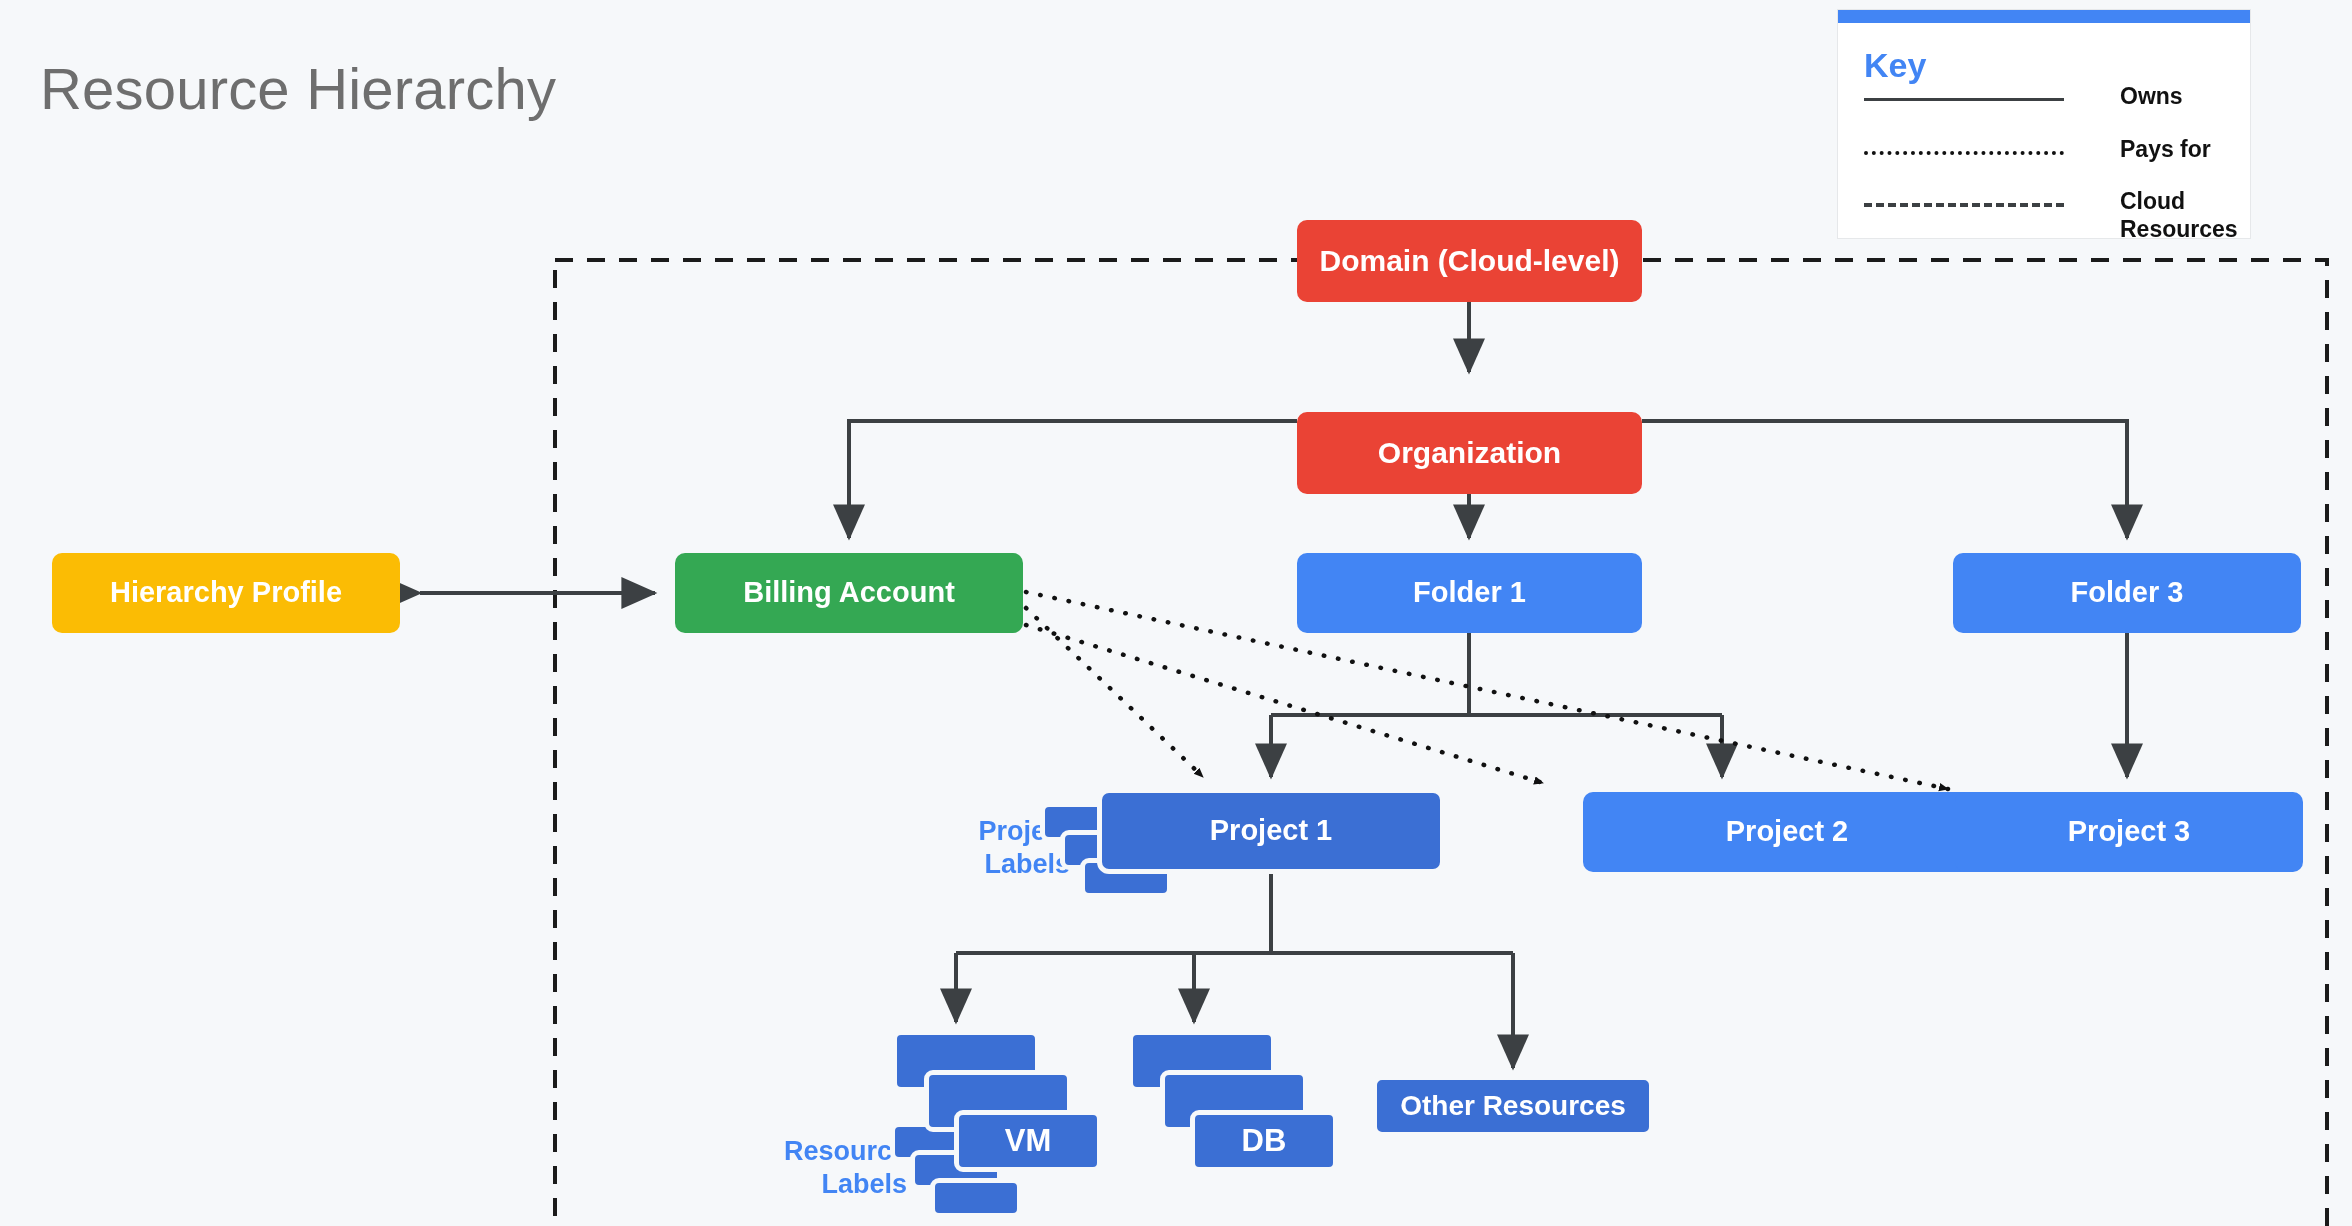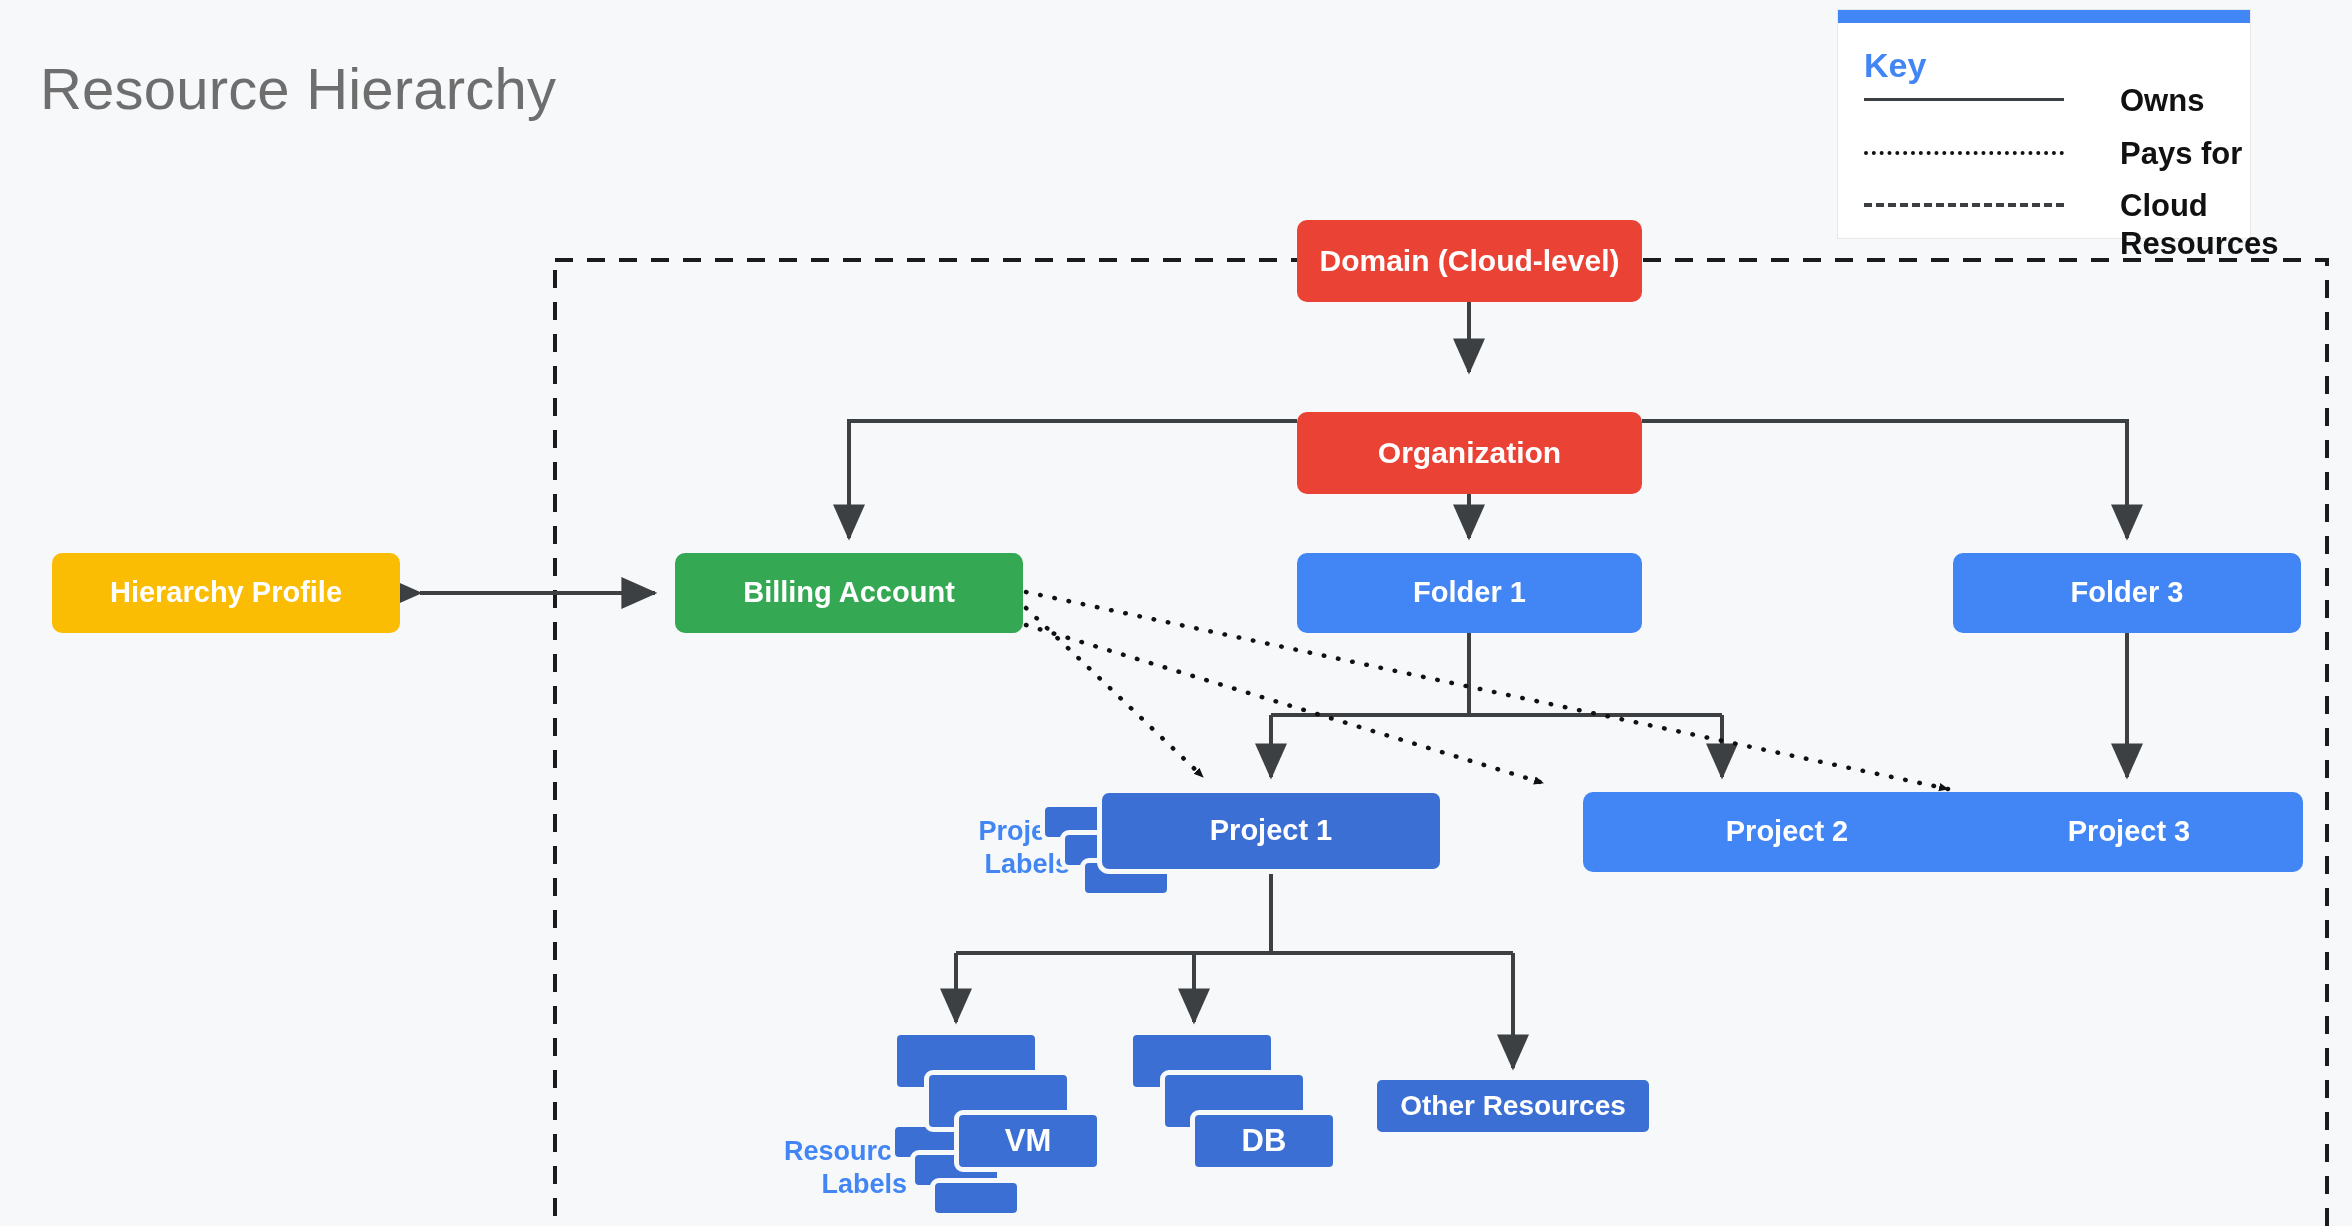--- a/index.html
+++ b/index.html
@@ -57,21 +57,21 @@
     background:#fff;box-shadow:0 0 0 1px #e6e8ea;
   }
   #key-bar{position:absolute;left:0;top:0;width:412px;height:13px;background:#4285f4;}
   #key-title{
     position:absolute;left:26px;top:36px;color:#4285f4;
     font-size:34px;font-weight:bold;
   }
   .key-row{position:absolute;left:26px;width:368px;height:40px;}
   .key-label{
     position:absolute;left:256px;top:-6px;width:170px;
-    color:#111;font-weight:bold;font-size:31px;line-height:1.22;
+    color:#111;font-weight:bold;font-size:23px;line-height:1.22;
   }
   .key-line{position:absolute;left:0;top:10px;width:200px;height:0;}
   .ln-solid {border-top:3px solid #3c4043;}
   .ln-dotted{border-top:4px dotted #111;}
   .ln-dashed{border-top:4px dashed #3c4043;}
 </style>
 </head>
 <body>
 
 <div id="stage">

